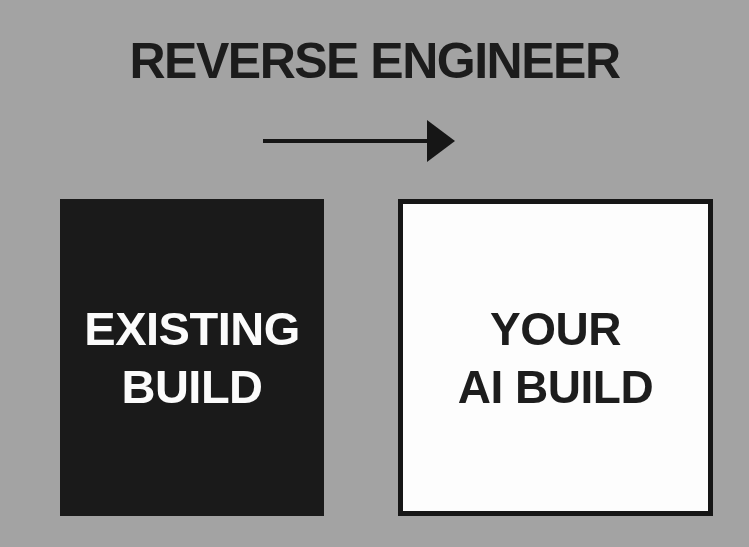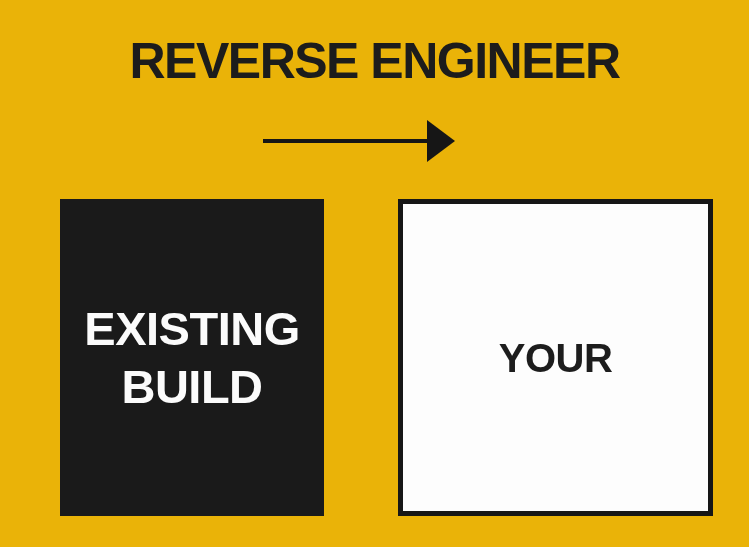--- a/index.html
+++ b/index.html
@@ -4,21 +4,21 @@
 <style>
   html, body {
     margin: 0;
     padding: 0;
     background: #e8e8e8;
   }
   .stage {
     position: relative;
     width: 749px;
     height: 547px;
-    background: #eab308;
+    background: #a3a3a3;
     overflow: hidden;
     font-family: "Liberation Sans", sans-serif;
   }
 
   
   .title {
     position: absolute;
     top: 34px;
     left: 0;
     width: 749px;
@@ -83,21 +83,21 @@
     background: #1a1a1a;
   }
   .box-solid .box-label { color: #fbfbfb; }
 
   .box-outlined {
     left: 398px;
     width: 315px;
     background: #fdfdfd;
     border: 5px solid #161616;
   }
-  .box-outlined .box-label { color: #1d1d1d; font-size: 40px; }
+  .box-outlined .box-label { color: #1d1d1d; font-size: 46px; }
 </style>
 </head>
 <body>
 
 <div class="stage">
 
   <div class="title">REVERSE ENGINEER</div>
 
   <div class="arrow">
     <div class="shaft"></div>
@@ -107,16 +107,17 @@
   <div class="box box-solid">
     <div class="box-label">
       <span class="line">EXISTING</span>
       <span class="line">BUILD</span>
     </div>
   </div>
 
   <div class="box box-outlined">
     <div class="box-label">
       <span class="line">YOUR</span>
+      <span class="line">AI BUILD</span>
     </div>
   </div>
 
 </div>
 
 </body></html>

